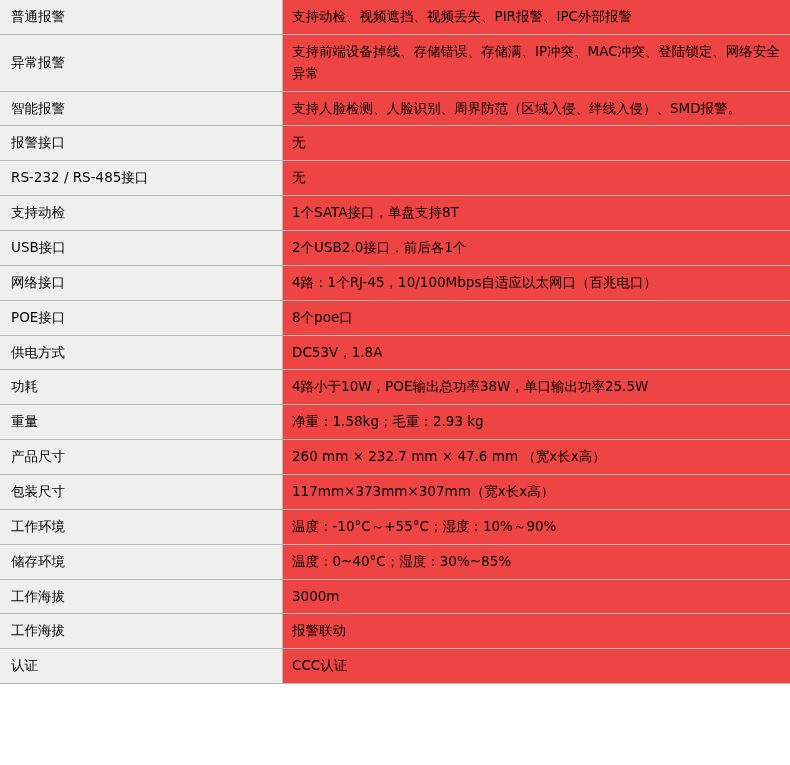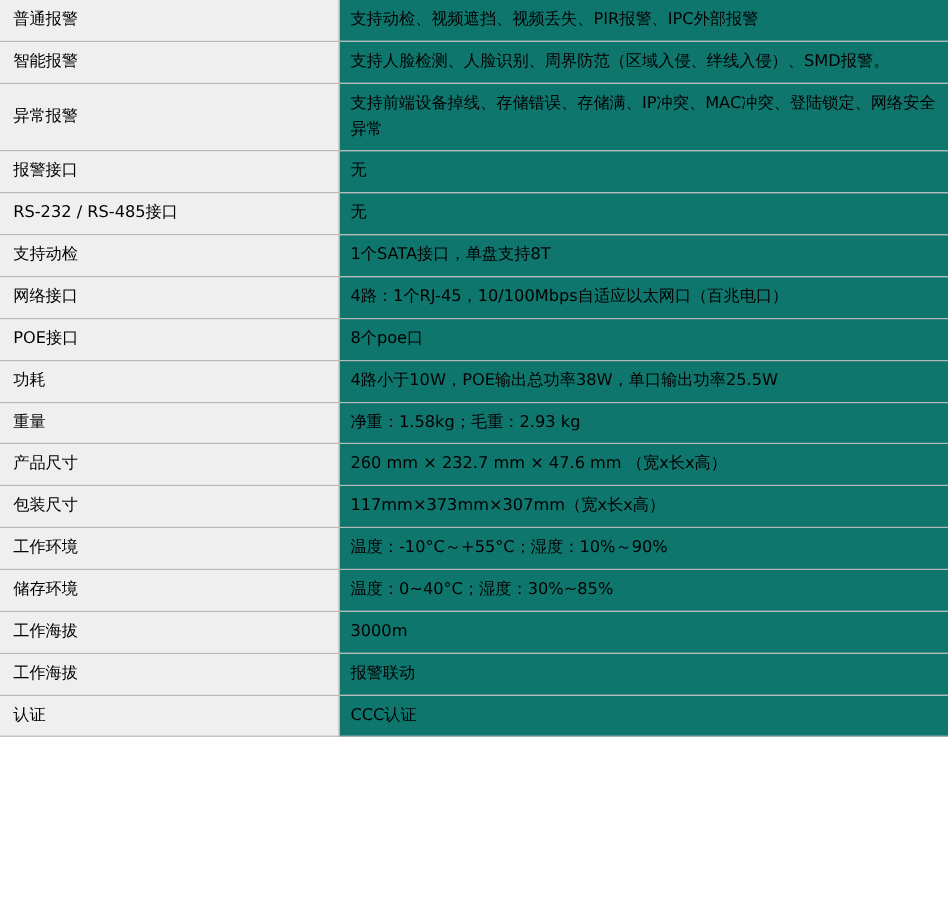--- a/index.html
+++ b/index.html
@@ -27,21 +27,21 @@
     padding: 6px 9px 6px 9px;
     word-break: break-all;
   }
   #spec-table td.label {
     width: 262px;
     background: #efefef;
     padding-left: 11px;
     margin-top: 23px;
   }
   #spec-table td.value {
-    background: #0f766e;
+    background: #ef4444;
   }
   #spec-table tr:first-child td {
     border-top: none;
   }
   #spec-table td:first-child {
     border-left: none;
   }
   #spec-table td:last-child {
     border-right: none;
   }
@@ -49,46 +49,54 @@
 </head>
 <body>
 
 <table id="spec-table">
   <tbody>
   <tr>
         <td class="label">普通报警</td>
         <td class="value">支持动检、视频遮挡、视频丢失、PIR报警、IPC外部报警</td>
       </tr>
       <tr>
+        <td class="label">异常报警</td>
+        <td class="value">支持前端设备掉线、存储错误、存储满、IP冲突、MAC冲突、登陆锁定、网络安全异常</td>
+      </tr>
+      <tr>
         <td class="label">智能报警</td>
         <td class="value">支持人脸检测、人脸识别、周界防范（区域入侵、绊线入侵）、SMD报警。</td>
-      </tr>
-      <tr>
-        <td class="label">异常报警</td>
-        <td class="value">支持前端设备掉线、存储错误、存储满、IP冲突、MAC冲突、登陆锁定、网络安全异常</td>
       </tr>
       <tr>
         <td class="label">报警接口</td>
         <td class="value">无</td>
       </tr>
       <tr>
         <td class="label">RS-232 / RS-485接口</td>
         <td class="value">无</td>
       </tr>
       <tr>
         <td class="label">支持动检</td>
         <td class="value">1个SATA接口，单盘支持8T</td>
       </tr>
       <tr>
+        <td class="label">USB接口</td>
+        <td class="value">2个USB2.0接口，前后各1个</td>
+      </tr>
+      <tr>
         <td class="label">网络接口</td>
         <td class="value">4路：1个RJ-45，10/100Mbps自适应以太网口（百兆电口）</td>
       </tr>
       <tr>
         <td class="label">POE接口</td>
         <td class="value">8个poe口</td>
+      </tr>
+      <tr>
+        <td class="label">供电方式</td>
+        <td class="value">DC53V，1.8A</td>
       </tr>
       <tr>
         <td class="label">功耗</td>
         <td class="value">4路小于10W，POE输出总功率38W，单口输出功率25.5W</td>
       </tr>
       <tr>
         <td class="label">重量</td>
         <td class="value">净重：1.58kg；毛重：2.93 kg</td>
       </tr>
       <tr>

